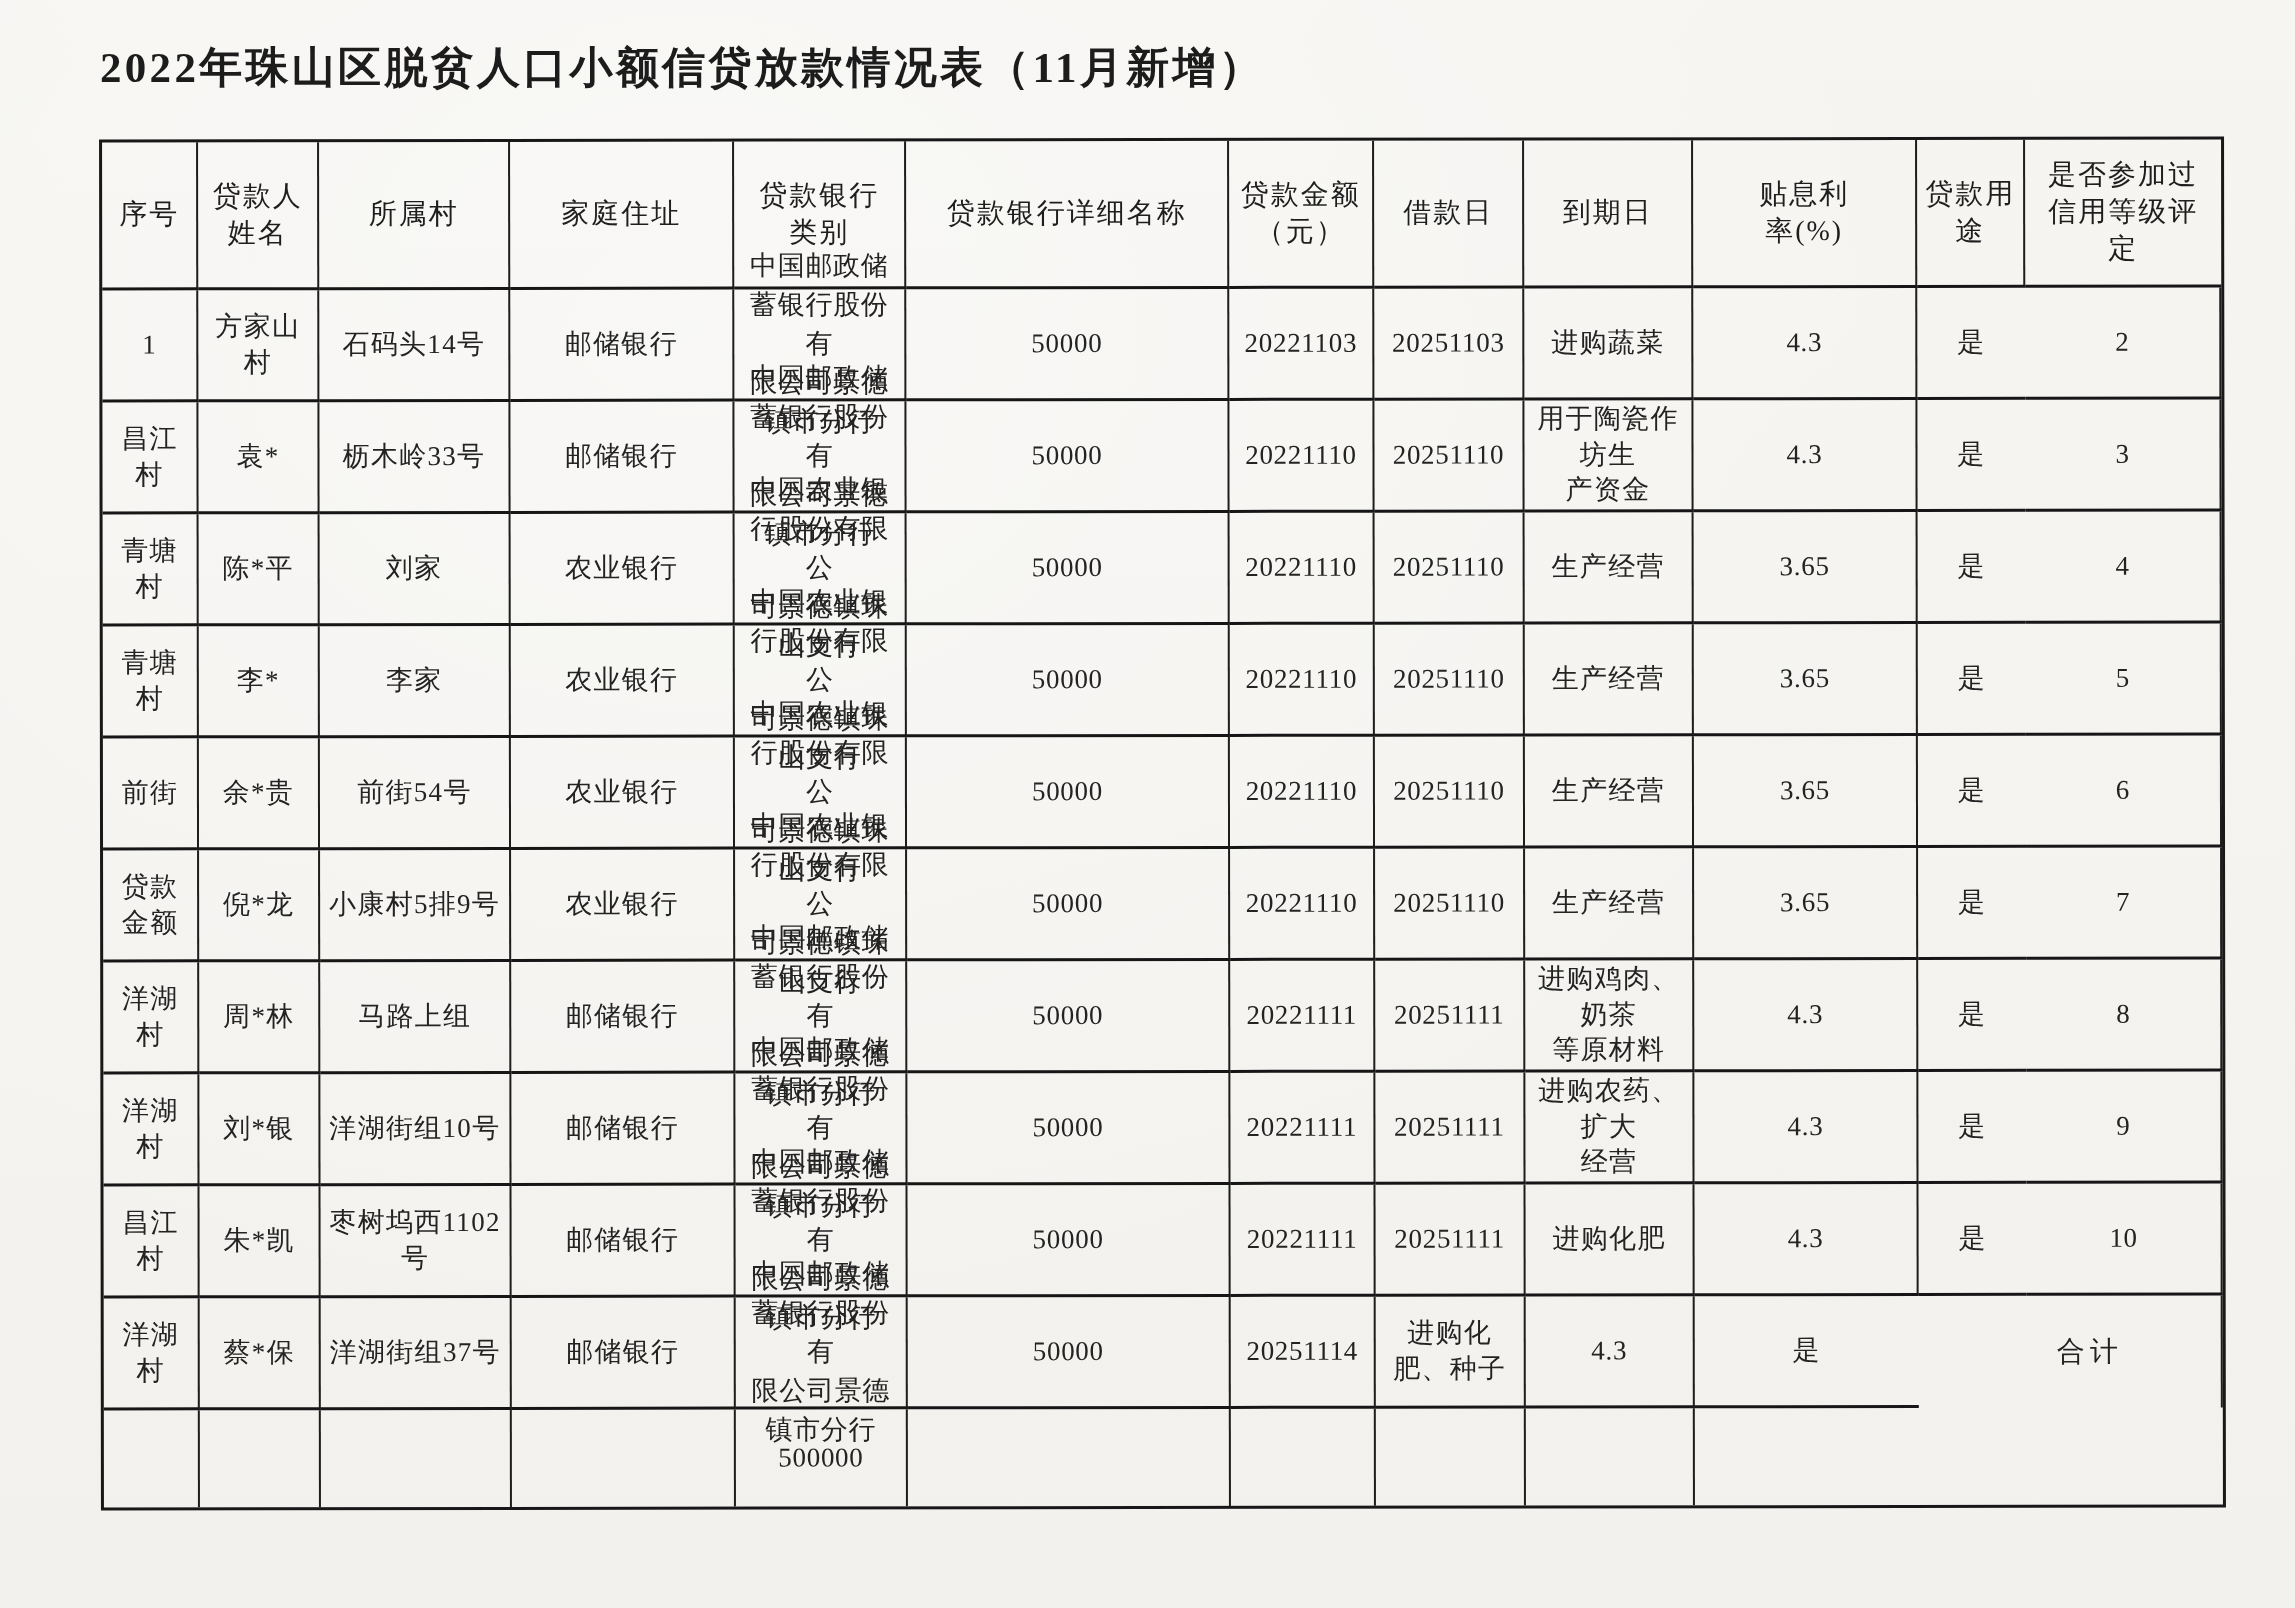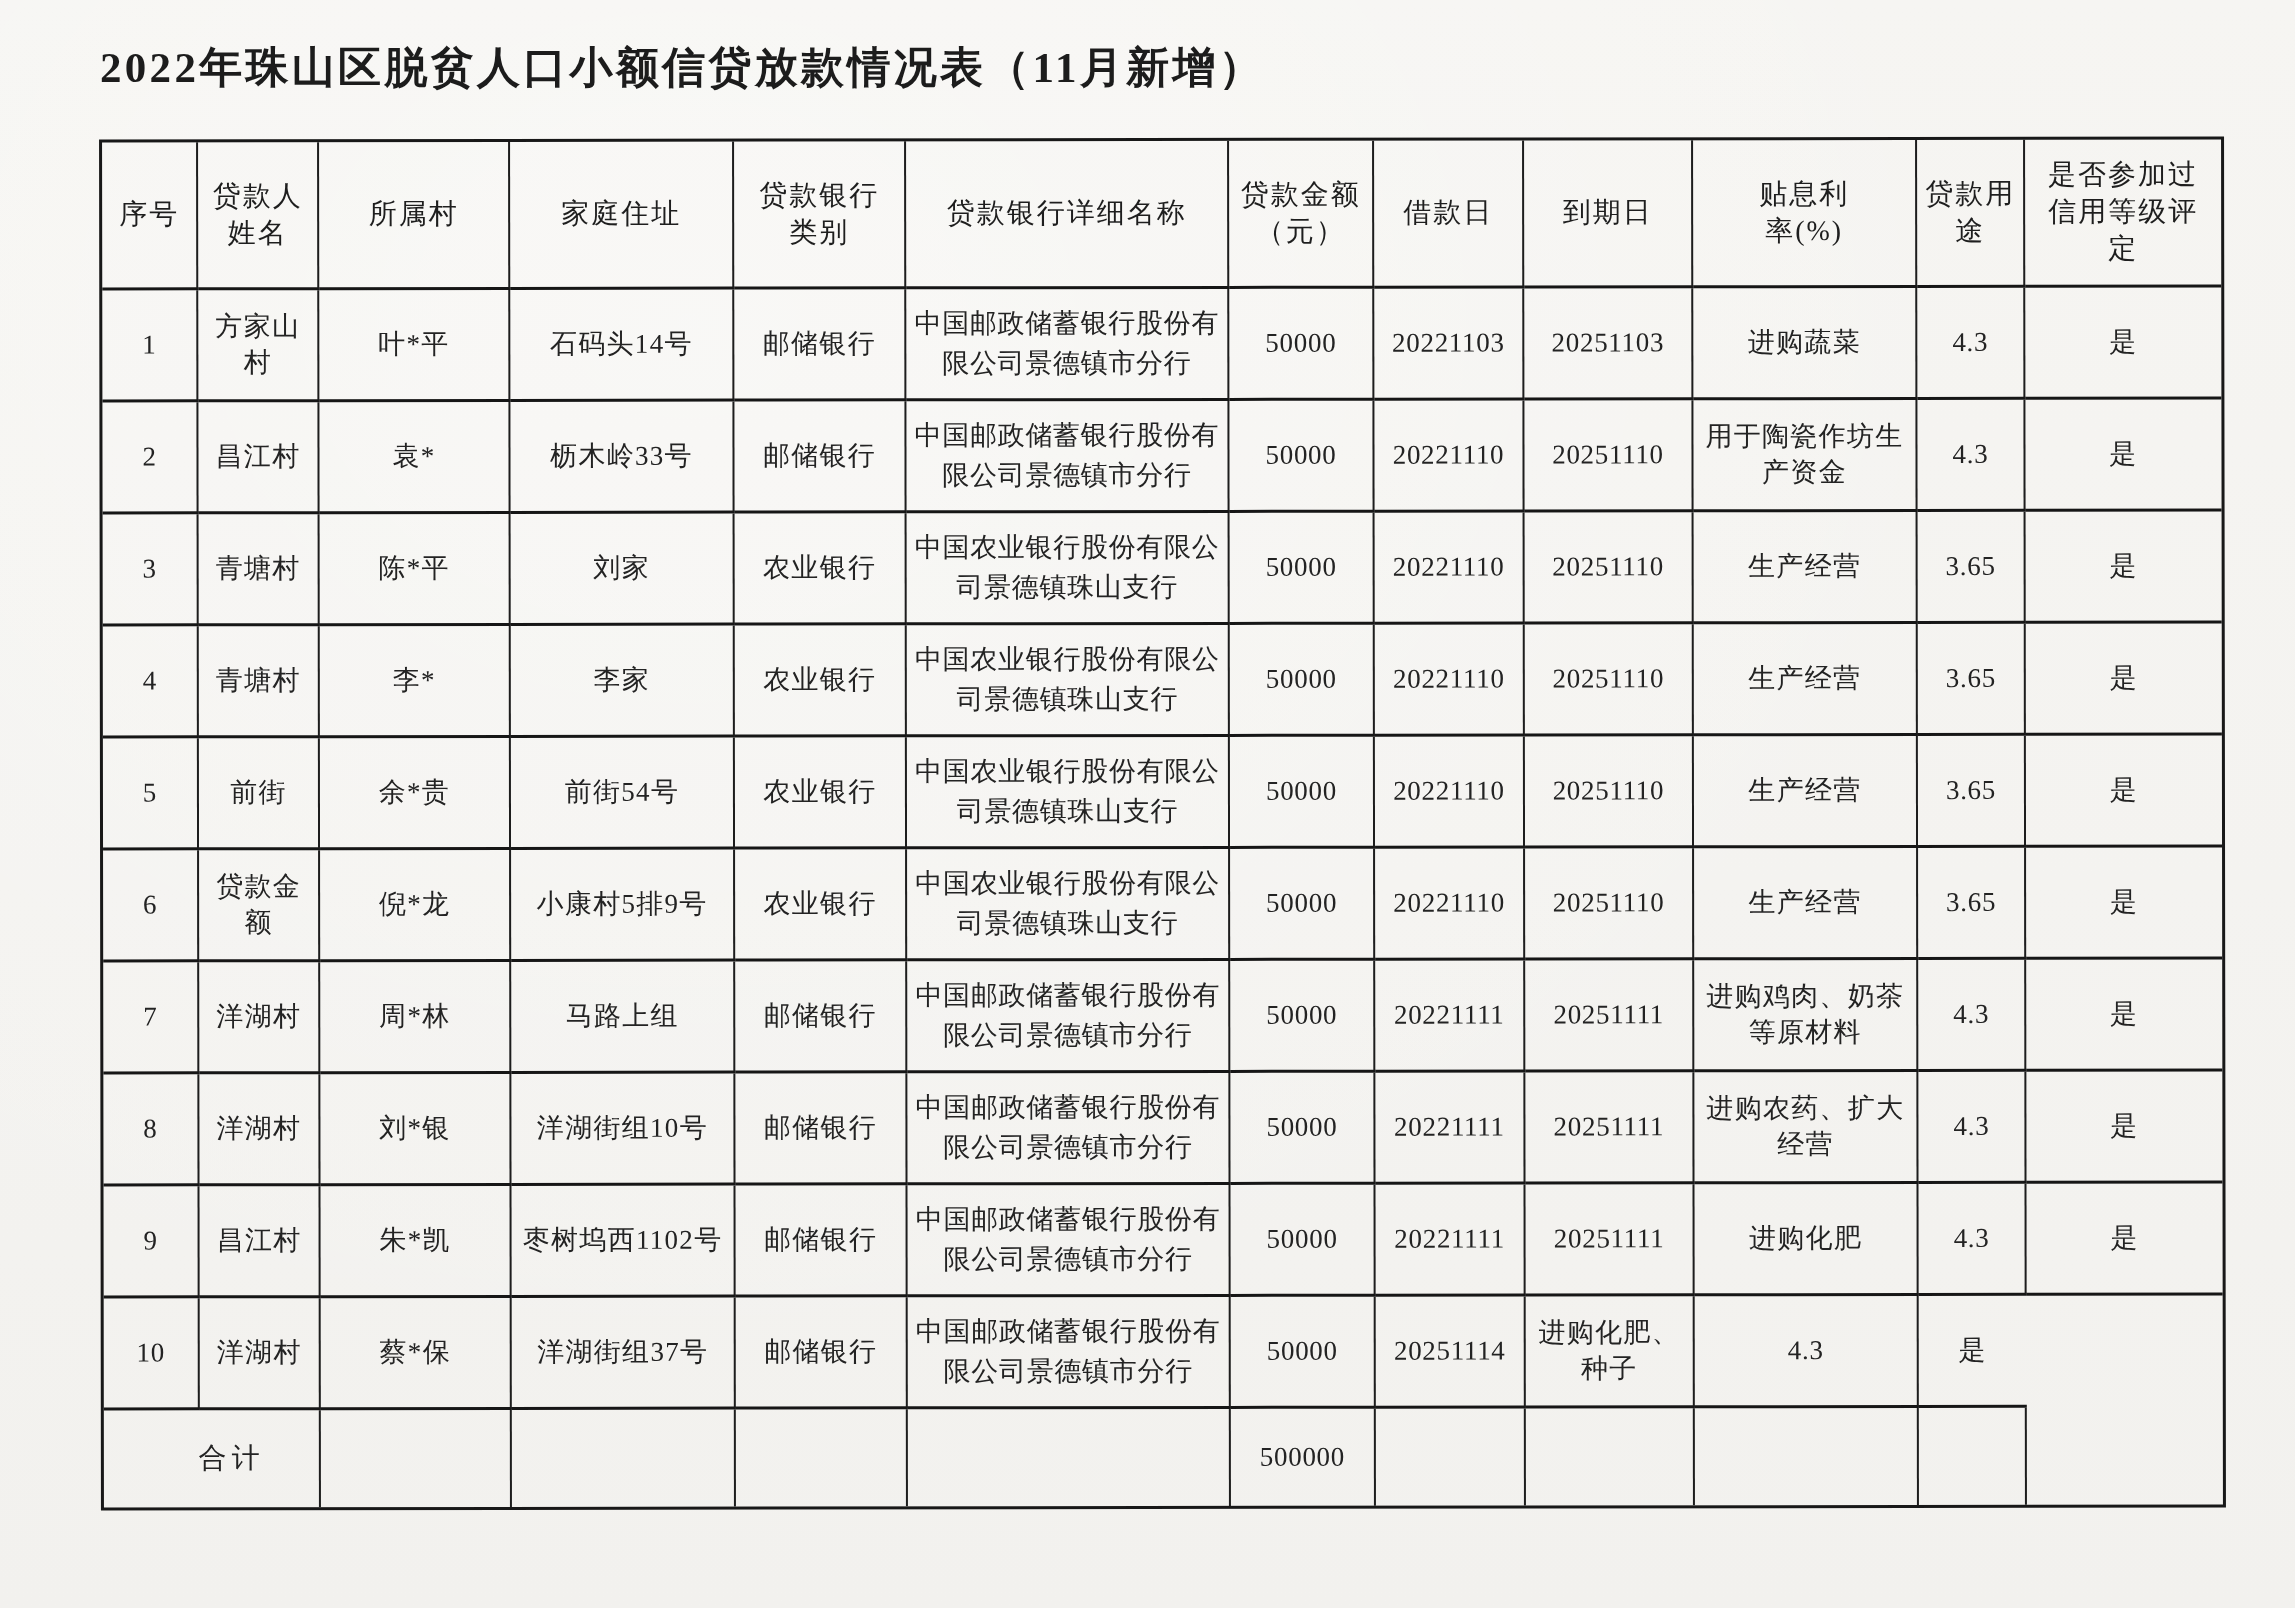--- a/index.html
+++ b/index.html
@@ -92,21 +92,20 @@
       <div class="cell header-cell">到期日</div>
       <div class="cell header-cell">贴息利
 率(%)</div>
       <div class="cell header-cell">贷款用途</div>
       <div class="cell header-cell last-col">是否参加过
 信用等级评
 定</div>
       <div class="cell  num-cell">1</div>
       <div class="cell ">方家山
 村</div>
-      <div class="cell ">叶*平</div>
       <div class="cell ">石码头14号</div>
       <div class="cell ">邮储银行</div>
       <div class="cell  bank-detail-cell">中国邮政储蓄银行股份有
 限公司景德镇市分行</div>
       <div class="cell  num-cell">50000</div>
       <div class="cell  num-cell">20221103</div>
       <div class="cell  num-cell">20251103</div>
       <div class="cell ">进购蔬菜</div>
       <div class="cell  num-cell">4.3</div>
       <div class="cell  last-col">是</div>

